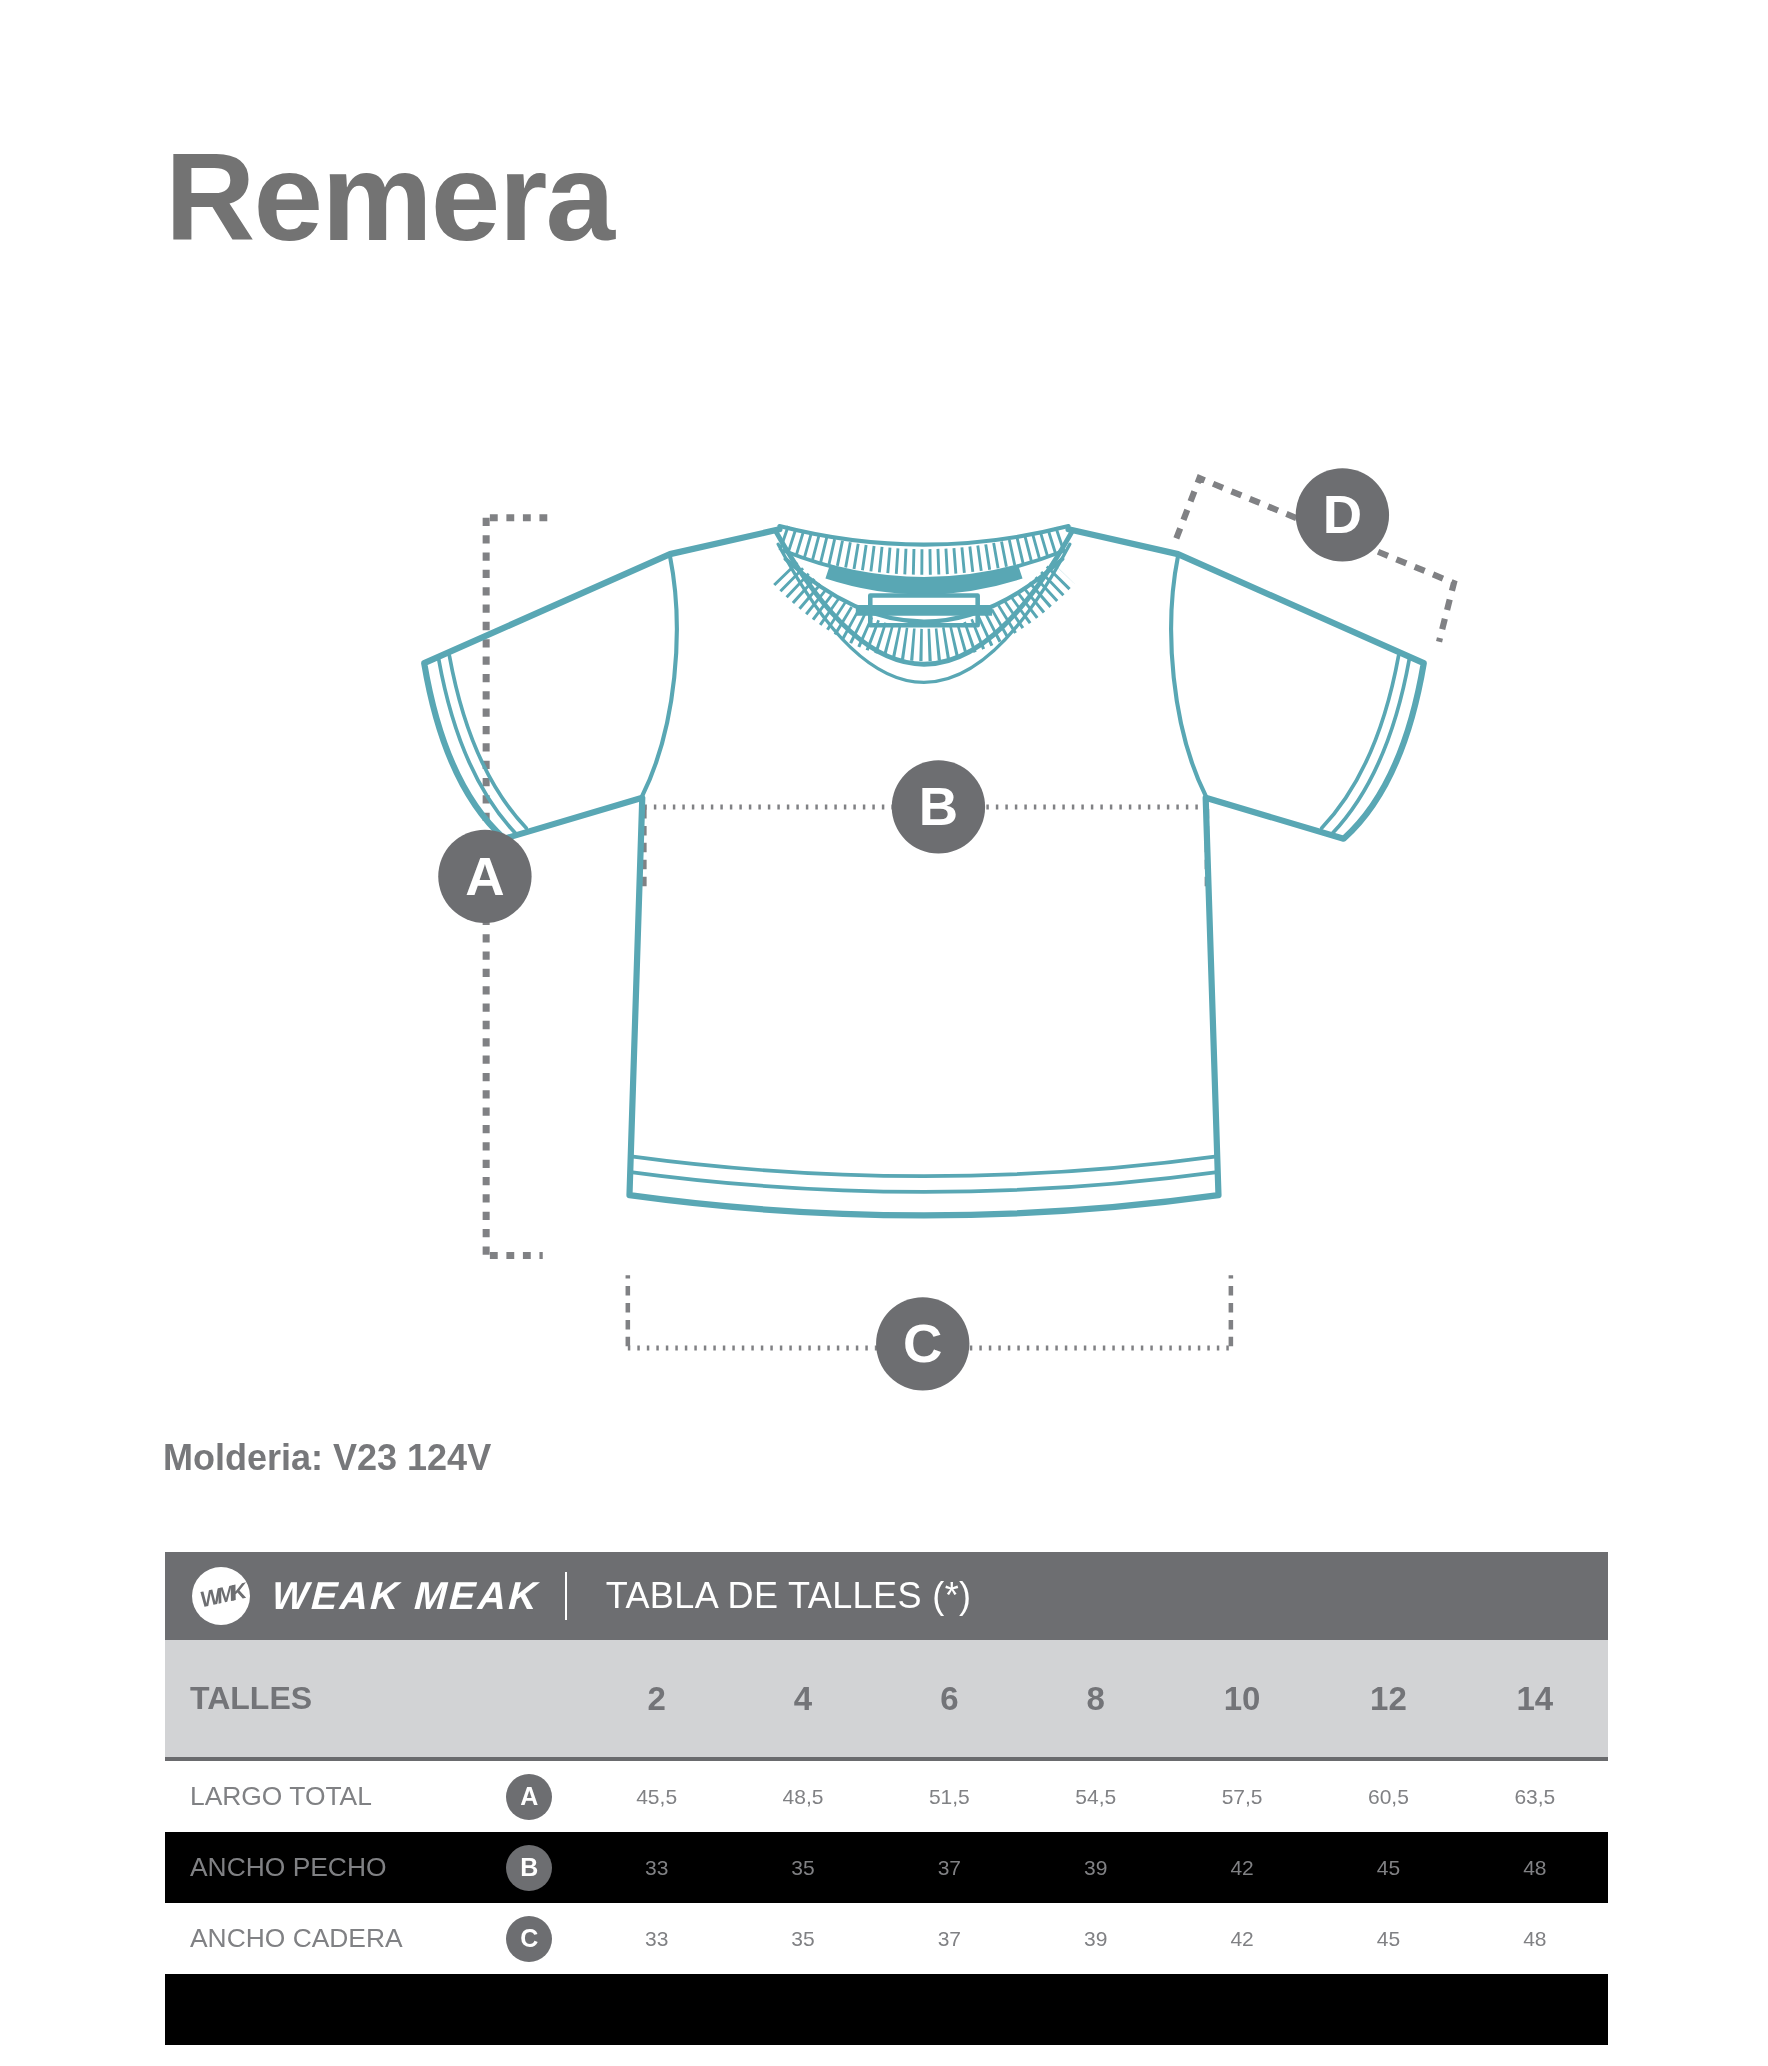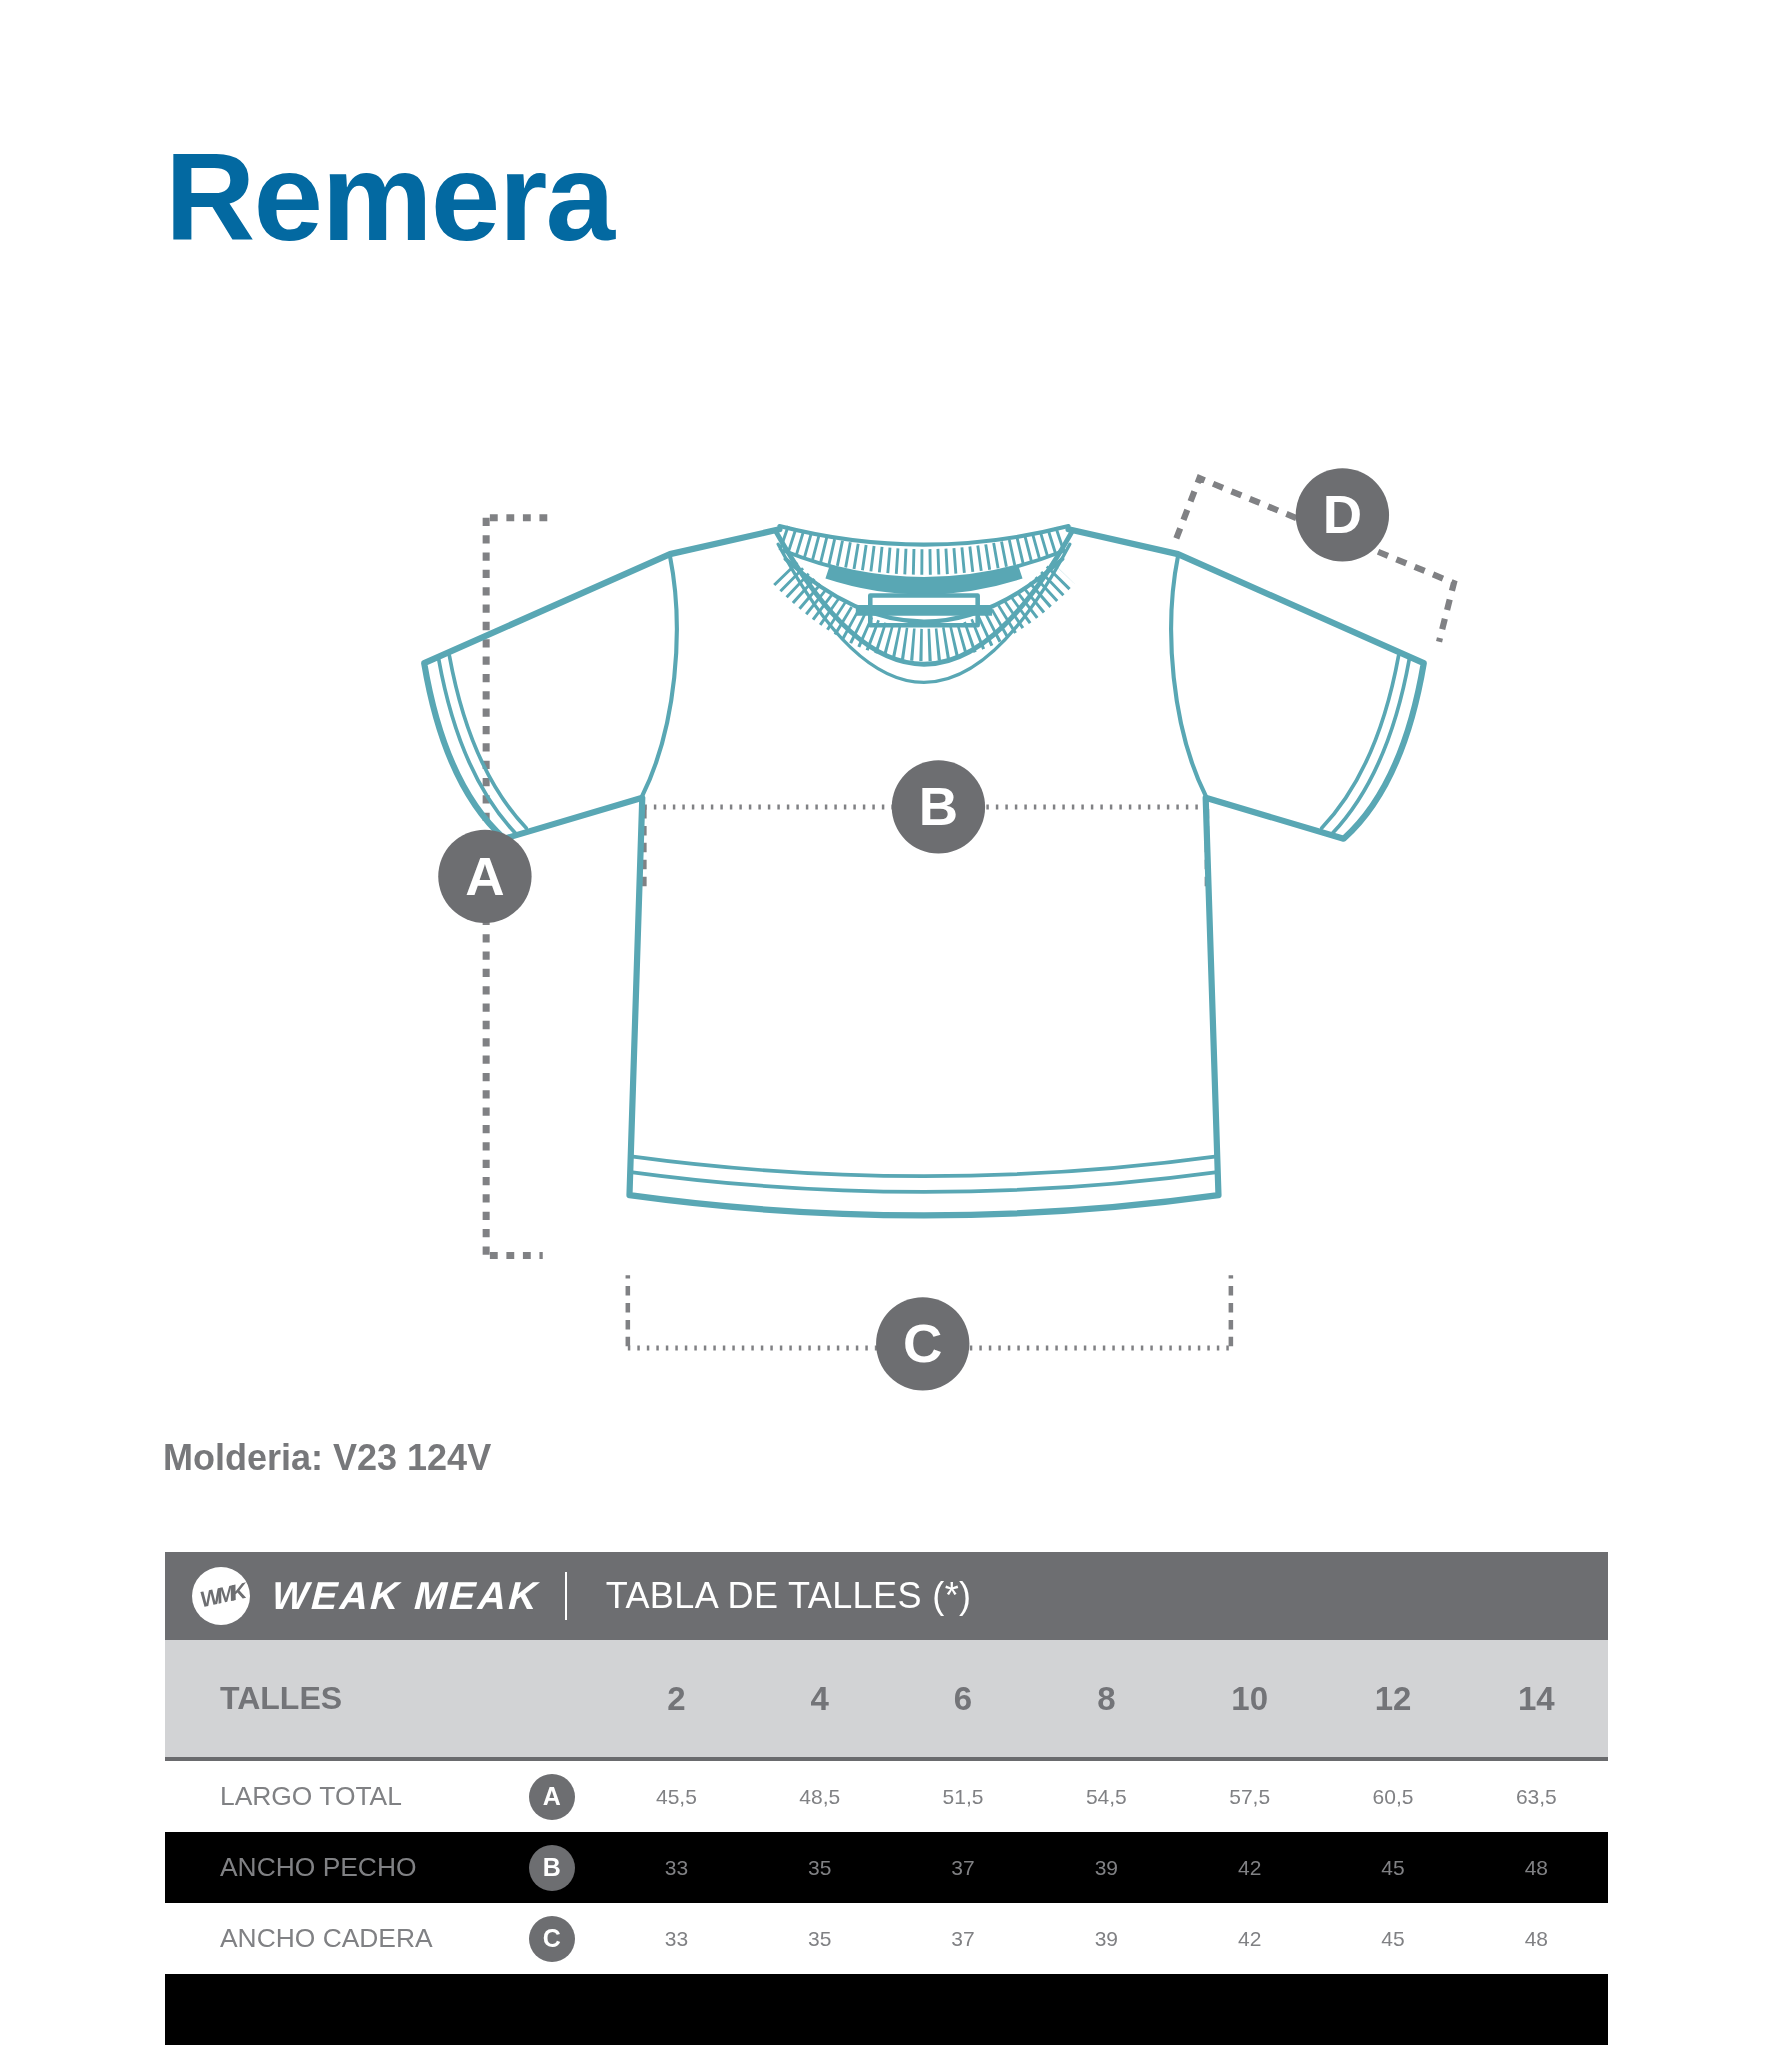--- a/index.html
+++ b/index.html
@@ -1,38 +1,38 @@
 <!DOCTYPE html>
 <html style="font-size:6.6px"><head>
 <meta charset="utf-8">
 <style>
   html,body{margin:0;padding:0;background:#ffffff;}
   .page{
     position:relative;width:1769px;height:2412px;background:#ffffff;
     font-family:"Liberation Sans", sans-serif;overflow:hidden;
   }
   
-  .title{position:absolute;left:165px;top:132px;color:#0369a1;font-weight:bold;
+  .title{position:absolute;left:165px;top:132px;color:#737373;font-weight:bold;
          font-size:125px;line-height:1.04;letter-spacing:-1.7px;}
   
   .diagram-svg{position:absolute;left:393px;top:455px;width:1095px;height:950px;}
   
   .molderia{position:absolute;left:163px;top:1437px;color:#77787b;font-weight:bold;font-size:36px;}
   
   .size-table{position:absolute;left:165px;top:1552px;width:1443px;}
   .thead{height:88px;background:#6d6e71;display:flex;align-items:center;}
   .logo-circle{width:58px;height:58px;border-radius:50%;background:#ffffff;margin-left:27px;
                display:flex;align-items:center;justify-content:center;flex:0 0 auto;}
   .logo-mono{font-style:italic;font-weight:bold;font-size:22px;color:#6d6e71;
              letter-spacing:-4.1px;transform:rotate(-12deg);}
   .brand{color:#ffffff;font-size:39px;font-weight:bold;font-style:italic;letter-spacing:2.5px;
          margin-left:21.5px;white-space:nowrap;transform:skewX(-3deg);}
   .head-divider{width:2.1px;height:48px;background:#ffffff;margin:0 26.4px;flex:0 0 auto;}
   .subtitle{color:#ffffff;font-size:36px;font-weight:400;letter-spacing:0.4px;white-space:nowrap;margin-left:12px;}
-  .grid-row{display:grid;grid-template-columns:21.5% 7.5% repeat(7,1fr);align-items:center;padding-left:30px;}
+  .grid-row{display:grid;grid-template-columns:21.5% 7.5% repeat(7,1fr);align-items:center;}
   .row-talles{height:117px;background:#d2d3d5;border-bottom:4.1px solid #6a6b6e;}
   .row-talles .row-label{font-size:32px;font-weight:bold;color:#737478;}
   .row-talles .cell{font-size:33px;font-weight:bold;color:#737478;}
   .data-row{height:71px;}
   .data-row .cell{font-size:21px;color:#808184;}
   .data-row .row-label{font-size:26.4px;color:#808184;}
   .row-label{padding-left:25px;text-align:left;}
   .cell{text-align:center;}
   .badge-cell{display:flex;justify-content:center;}
   .badge{width:46px;height:46px;border-radius:50%;background:#6d6e71;color:#ffffff;

